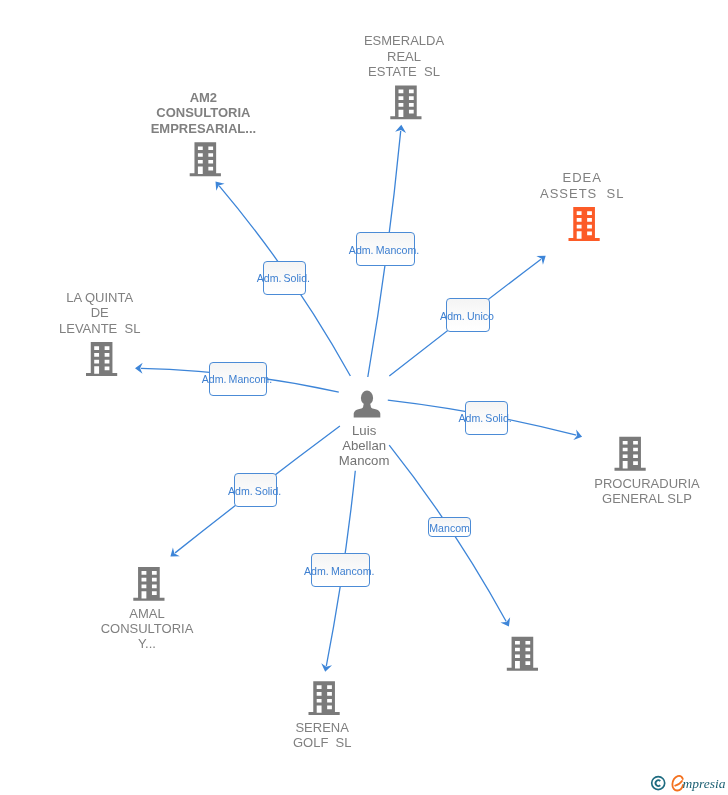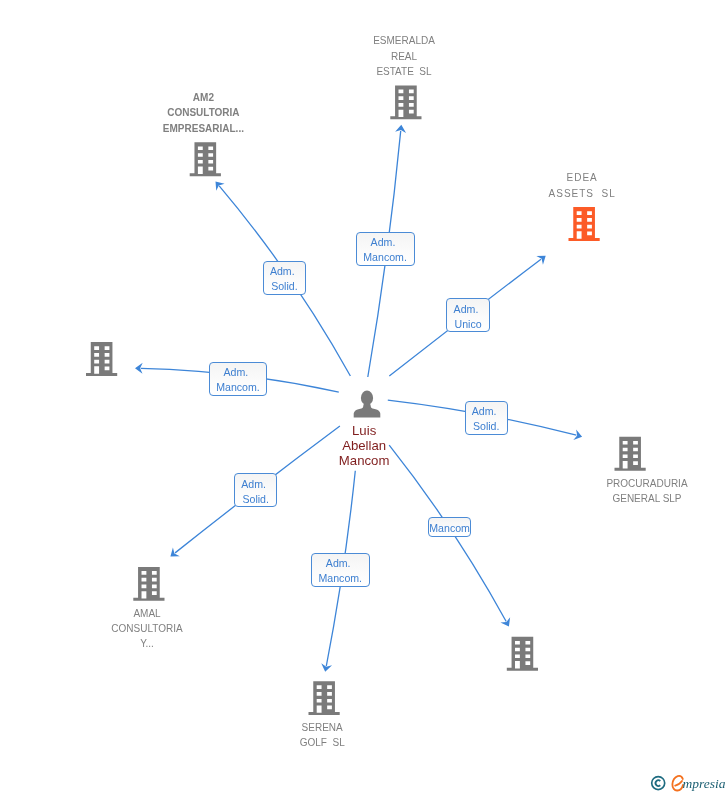--- a/index.html
+++ b/index.html
@@ -1,25 +1,25 @@
 <!DOCTYPE html>
 <html><head>
 <meta charset="utf-8">
 <style>
   html,body{margin:0;padding:0;background:#ffffff;}
   body{width:728px;height:795px;font-family:"Liberation Sans",sans-serif;overflow:hidden;}
   #stage{position:relative;width:728px;height:795px;background:#fff;}
   svg#graph{position:absolute;left:0;top:0;width:728px;height:795px;display:block;}
-  .nodelabel{position:absolute;text-align:center;color:#808080;font-size:10px;line-height:15.25px;
+  .nodelabel{position:absolute;text-align:center;color:#808080;font-size:13px;line-height:15.25px;
     font-family:"Liberation Sans",sans-serif;white-space:pre;transform:translateX(-50%);}
-  .nodelabel.center{font-size:13.2px;line-height:15.0px;color:#7f1d1d;}
+  .nodelabel.center{font-size:13.2px;line-height:15.0px;color:#737373;}
   .edgelabel{position:absolute;box-sizing:border-box;border:1.2px solid #4b8bd6;border-radius:4px;
     background:linear-gradient(180deg,#f4f4f4 0%,#fbfbfb 55%,#ffffff 100%);color:#3d7fd0;font-size:10.6px;line-height:15px;text-align:center;
     font-family:"Liberation Sans",sans-serif;white-space:pre;
-    display:flex;flex-direction:column;align-items:center;justify-content:center;padding-top:2.5px;}
+    display:flex;flex-direction:row;align-items:center;justify-content:center;padding-top:2.5px;}
   .wm{position:absolute;left:647px;top:771px;}
   .wmsvg{display:block;}
   .brandtext{font-family:"Liberation Serif",serif;font-style:italic;font-size:13.5px;}
 </style>
 </head>
 <body>
 
 <div id="stage">
   <svg id="graph" viewBox="0 0 728 795">
       <path d="M367.8,377 Q388.8816,254.512 400.72321280000006,130.88090880000001" fill="none" stroke="#3d85d8" stroke-width="1.3"></path>
@@ -76,20 +76,21 @@
       <g transform="translate(1.6,0.8)" fill="none" stroke="#f4711f" stroke-width="1.85" stroke-linecap="round">
         <path d="M34.2,7.2 C33.4,4.9 31.3,3.7 29.1,4.3 C26.2,5.1 23.9,8.7 23.8,12.5 C23.7,16.3 25.9,19.0 28.9,18.7 C31.4,18.5 33.6,16.3 34.4,13.2"></path>
         <path d="M26.6,13.9 C28.8,13.5 31.7,11.8 33.4,9.3"></path>
       </g>
       <text class="brandtext" x="35.6" y="17.3" fill="#1b5f72">mpresia</text>
     </svg>
   </div>
 <div class="nodelabel" style="left: 404px; top: 33.3px;"><div>ESMERALDA</div><div>REAL</div><div>ESTATE  SL</div></div>
     <div class="nodelabel" style="left: 203.4px; top: 90.2px; font-weight: bold;"><div>AM2</div><div>CONSULTORIA</div><div>EMPRESARIAL...</div></div>
     <div class="nodelabel" style="left: 582.2px; top: 170.25px; letter-spacing: 1px;"><div>EDEA</div><div>ASSETS  SL</div></div>
+    <div class="nodelabel" style="left: 99.7px; top: 290px;"><div>LA QUINTA</div><div>DE</div><div>LEVANTE  SL</div></div>
     <div class="nodelabel" style="left: 647px; top: 476.2px;"><div>PROCURADURIA</div><div>GENERAL SLP</div></div>
     <div class="nodelabel" style="left: 147px; top: 605.9px;"><div>AMAL</div><div>CONSULTORIA</div><div>Y...</div></div>
     <div class="nodelabel" style="left: 322.2px; top: 720.1px;"><div>SERENA</div><div>GOLF  SL</div></div>
     <div class="nodelabel center" style="left: 364.15px; top: 422.7px;"><div>Luis</div><div>Abellan</div><div>Mancom</div></div>
     <div class="edgelabel" style="left: 355.6px; top: 232.1px; width: 59px; height: 34.2px;"><div style="transform: translateX(-2.1px);">Adm.</div><div>Mancom.</div></div>
     <div class="edgelabel" style="left: 262.8px; top: 260.6px; width: 43.2px; height: 34.2px;"><div style="transform: translateX(-2.1px);">Adm.</div><div>Solid.</div></div>
     <div class="edgelabel" style="left: 446.35px; top: 298.2px; width: 43.5px; height: 34.2px;"><div style="transform: translateX(-2.1px);">Adm.</div><div>Unico</div></div>
     <div class="edgelabel" style="left: 208.7px; top: 361.6px; width: 58.6px; height: 34.2px;"><div style="transform: translateX(-2.1px);">Adm.</div><div>Mancom.</div></div>
     <div class="edgelabel" style="left: 464.55px; top: 400.5px; width: 43.3px; height: 34.2px;"><div style="transform: translateX(-2.1px);">Adm.</div><div>Solid.</div></div>
     <div class="edgelabel" style="left: 233.95px; top: 473.3px; width: 43.5px; height: 34.2px;"><div style="transform: translateX(-2.1px);">Adm.</div><div>Solid.</div></div>

